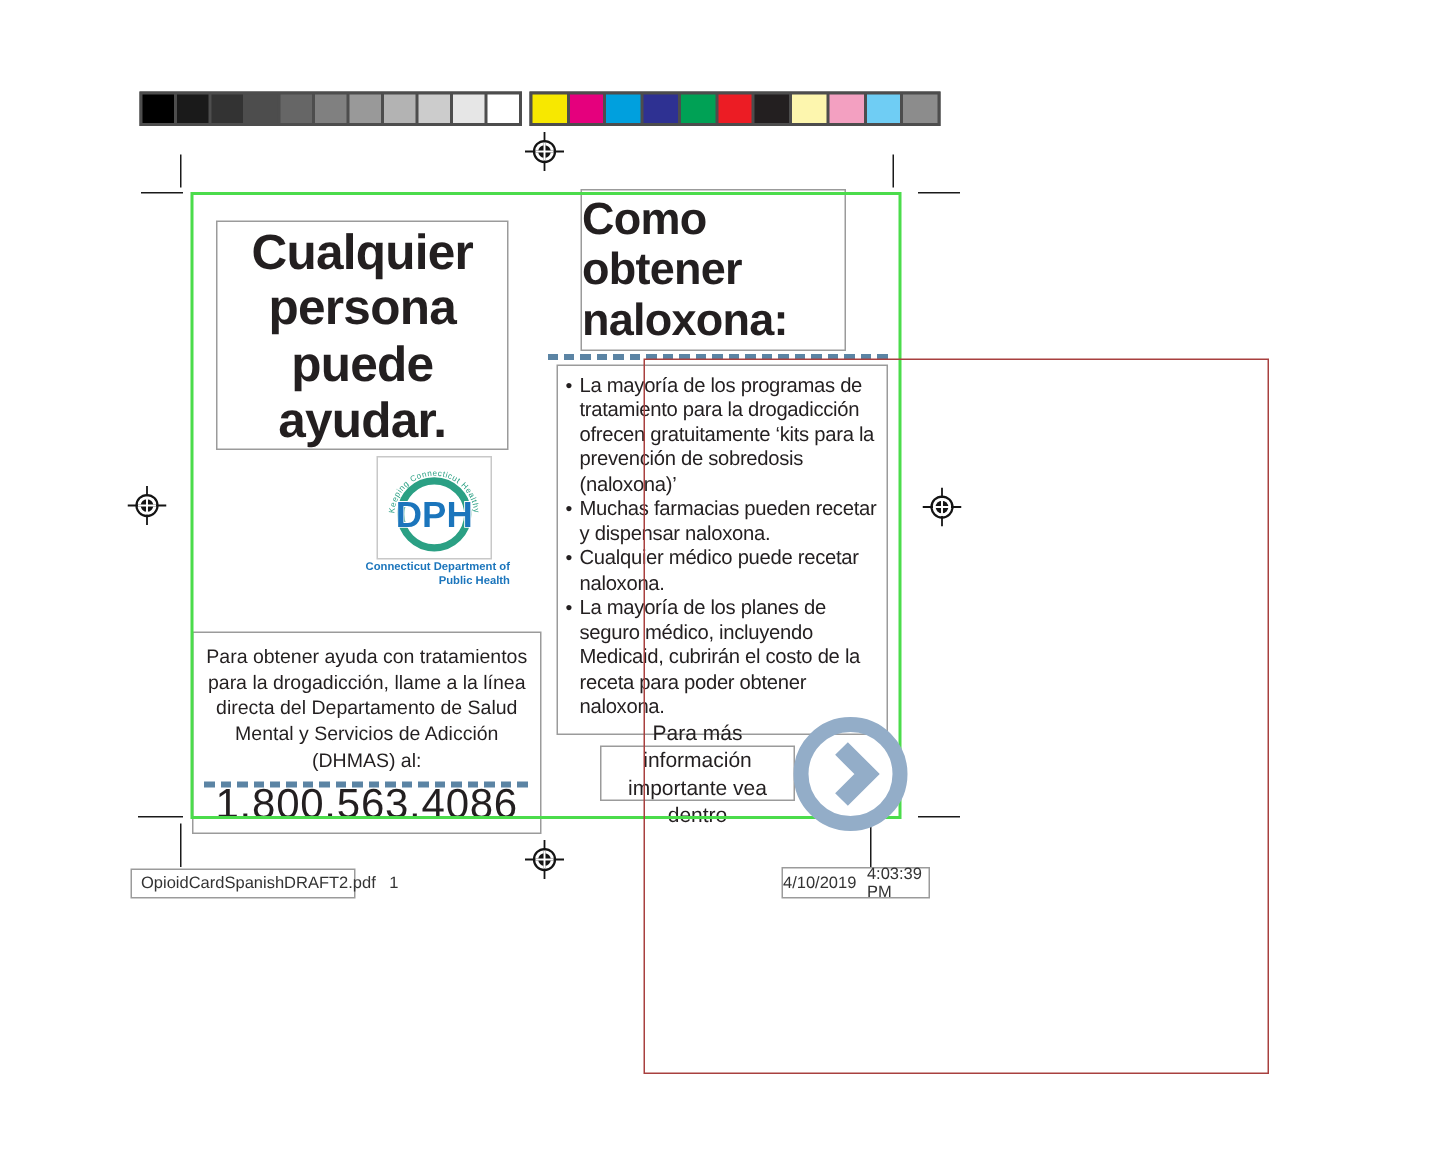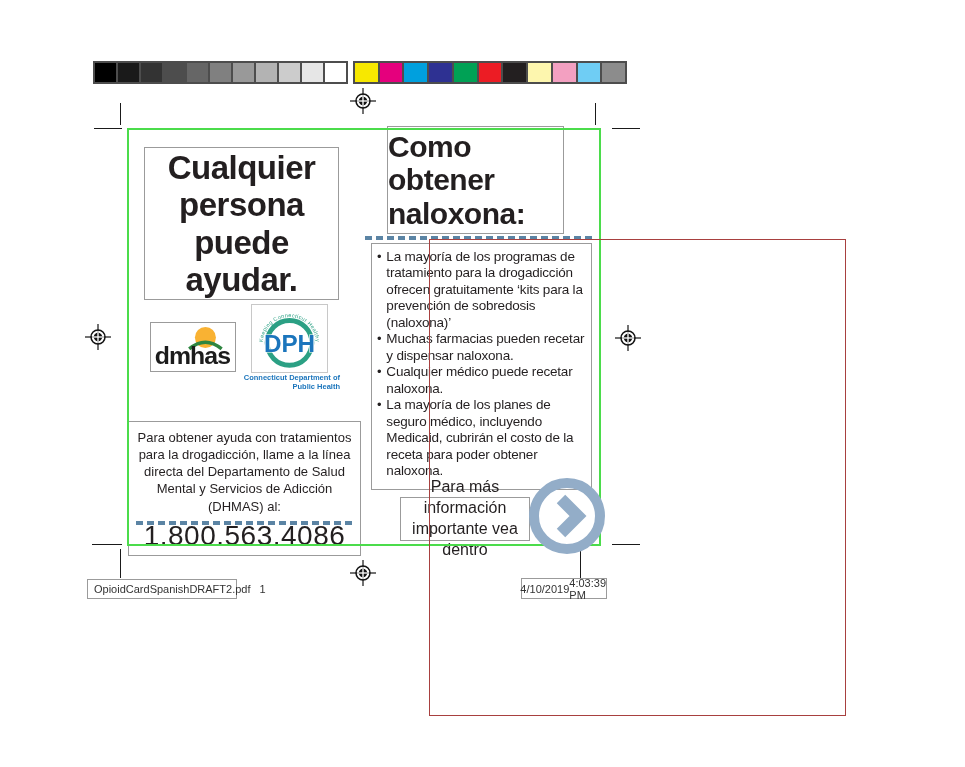--- a/index.html
+++ b/index.html
@@ -31,33 +31,33 @@
     letter-spacing:-0.5px;z-index:3;}
   .dashed-rule{position:absolute;height:3.5px;z-index:4;
     background:repeating-linear-gradient(90deg,#5b84a4 0 7px,transparent 7px 11px);}
   .bullets-box{left:371px;top:243px;width:221px;height:247px;padding:5px 3px 3px 5px;z-index:3;}
   .bullets-box ul{margin:0;padding:0;list-style:none;}
   .bullets-box li{display:flex;gap:5px;font-size:13.5px;line-height:1.22;letter-spacing:-0.2px;}
   .bullets-box .dot{flex:0 0 auto;font-size:13px;line-height:1.25;}
   .help-box{left:128px;top:396px;width:233px;height:135px;text-align:center;z-index:3;
     padding-top:7px;font-size:13px;line-height:1.32;margin-top:25px;}
   .phone{font-size:28px;font-weight:normal;letter-spacing:0.5px;margin-top:3px;}
-  .moreinfo-box{left:400px;top:497px;width:130px;height:44px;display:flex;align-items:center;
-    justify-content:center;text-align:center;font-size:16px;line-height:1.3;z-index:3;}
+  .moreinfo-box{left:400px;top:497px;width:130px;height:37px;display:flex;align-items:center;
+    justify-content:center;text-align:center;font-size:14px;line-height:1.3;z-index:3;}
   .dmhas-box{left:150px;top:322px;width:86px;height:50px;z-index:3;overflow:hidden;}
   .dph-box{left:251px;top:304px;width:77px;height:69px;border:1px solid #c8c8c8;z-index:3;
     box-sizing:border-box;overflow:hidden;background:#fff;}
   .dph-caption{left:239px;top:374px;width:101px;text-align:right;font-size:7.5px;
     line-height:1.15;font-weight:bold;z-index:3;}
   .arrow-icon{left:524px;top:473px;width:86px;height:86px;z-index:8;}
   
   .slug{border:1px solid #9b9b9b;box-sizing:border-box;font-size:11px;color:#333;
     display:flex;align-items:center;background:#fff;z-index:3;}
   .filename-box{left:87px;top:579px;width:150px;height:20px;padding-left:6px;gap:9px;}
-  .datetime-box{left:521px;top:578px;width:86px;height:21px;justify-content:flex-end;}
+  .datetime-box{left:521px;top:578px;width:99px;height:21px;justify-content:flex-start;gap:7px;}
 </style>
 </head>
 <body>
 
 <div class="canvas">
 
   <div class="calbar" style="left:93px;width:255px;">
     <div class="swatch" style="background-color: rgb(0, 0, 0);"></div>
     <div class="swatch" style="background-color: rgb(26, 26, 26);"></div>
     <div class="swatch" style="background-color: rgb(51, 51, 51);"></div>
@@ -126,27 +126,20 @@
   <div class="mark" style="left:120px;top:549px;width:1px;height:29px;"></div>
   <div class="mark" style="left:580px;top:549px;width:1px;height:29px;"></div>
 
   <div class="green-frame" style="border-color: rgb(75, 220, 75);"></div>
   <div class="red-frame" style="border-color: rgb(168, 64, 63);"></div>
 
   <div class="abs gbox left-title">
     <span>Cualquier persona puede ayudar.</span>
   </div>
 
-  <div class="abs gbox dmhas-box">
-    <svg viewBox="0 0 88 50" width="84" height="48">
-      <circle cx="57" cy="15" r="11" style="fill: rgb(249, 178, 51);"></circle>
-      <path d="M40 27 Q57 13 74 27" fill="none" stroke-width="3.5" style="stroke: rgb(46, 133, 64);"></path>
-      <text x="4" y="43" font-size="26" font-weight="bold" letter-spacing="-1" fill="#1c1c1c" font-family="Liberation Sans, sans-serif">dmhas</text>
-    </svg>
-  </div>
 
   <div class="abs dph-box">
     <svg viewBox="0 0 77 69" width="75" height="67">
       <defs>
           <path id="dph-arc" d="M 11 40 A 27.5 27.5 0 0 1 66 40"></path>
         </defs>
       <circle cx="38.5" cy="39" r="23" fill="none" stroke-width="5" style="stroke: rgb(43, 160, 132);"></circle>
       <text font-size="5.6" letter-spacing="0.4" font-family="Liberation Sans, sans-serif" style="fill: rgb(43, 160, 132);">
         <textPath href="#dph-arc" startOffset="50%" text-anchor="middle">Keeping Connecticut Healthy</textPath>
       </text>

